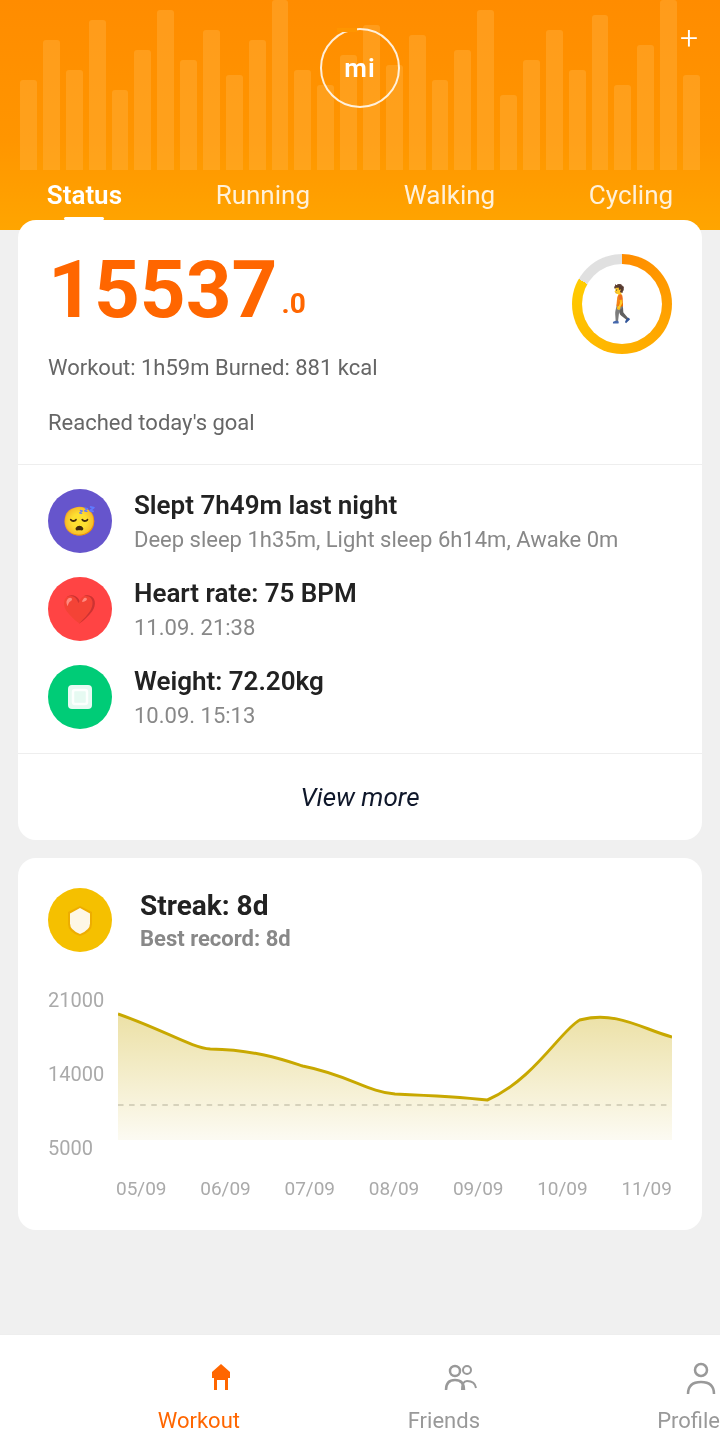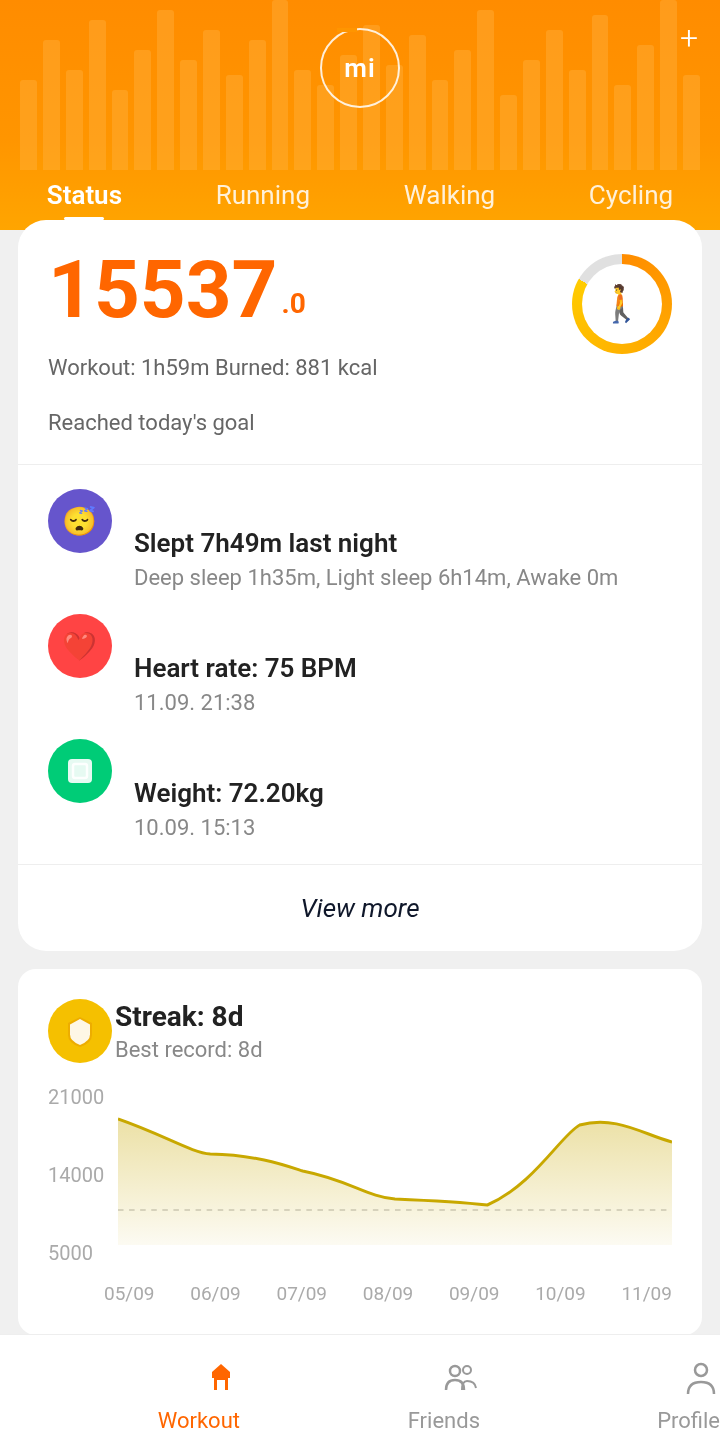--- a/index.html
+++ b/index.html
@@ -107,21 +107,21 @@
 
     
     .main-content {
       padding: 0 18px 120px;
       background: #f0f0f0;
     }
 
     
     .stats-card {
       background: white;
-      border-radius: 28px;
+      border-radius: 18px;
       margin-top: -10px;
       padding: 30px 30px 0;
       position: relative;
     }
     .steps-row {
       display: flex;
       align-items: flex-start;
       justify-content: space-between;
     }
     .steps-number {
@@ -183,21 +183,21 @@
       border-radius: 50%;
       display: flex;
       align-items: center;
       justify-content: center;
       flex-shrink: 0;
       font-size: 28px;
     }
     .sleep-icon { background: #6655cc; }
     .heart-icon { background: #ff4444; }
     .weight-icon { background: #00cc77; }
-    .health-text { flex: 1; margin-top: 38px; }
+    .health-text { flex: 1; }
     .health-title {
       font-size: 26px;
       font-weight: 600;
       color: #222;
       line-height: 1.3;
     }
     .health-sub {
       font-size: 22px;
       color: #888;
       margin-top: 4px;
@@ -214,67 +214,68 @@
     
     .streak-card {
       background: white;
       border-radius: 18px;
       margin-top: 18px;
       padding: 30px 30px 30px;
     }
     .streak-header {
       display: flex;
       align-items: center;
-      gap: 3px;
-      margin-bottom: 22px;
+      gap: 28px;
+      margin-bottom: 28px;
     }
     .streak-icon {
       width: 64px;
       height: 64px;
       border-radius: 50%;
       background: #f5c000;
       display: flex;
       align-items: center;
       justify-content: center;
       font-size: 28px;
     }
     .streak-title {
       font-size: 28px;
       font-weight: 700;
       color: #222;
     }
     .streak-sub {
       font-size: 22px;
       color: #888;
       margin-top: 4px;
+      font-weight: bold;
     }
 
     
     .chart-area {
       position: relative;
       height: 220px;
     }
     .chart-labels-y {
       position: absolute;
       left: 0;
-      top: 0; bottom: 40px;
+      top: 8px; bottom: 40px;
       display: flex;
       flex-direction: column;
       justify-content: space-between;
       color: #aaa;
       font-size: 20px;
     }
     .chart-svg-wrap {
       position: absolute;
       left: 70px; right: 0;
       top: 0; bottom: 40px;
     }
     .chart-labels-x {
       position: absolute;
-      left: 56px; right: 0;
+      left: 68px; right: 0;
       bottom: 0;
       display: flex;
       justify-content: space-between;
       color: #aaa;
       font-size: 19px;
     }
 
     
     .bottom-nav {
       position: fixed;

